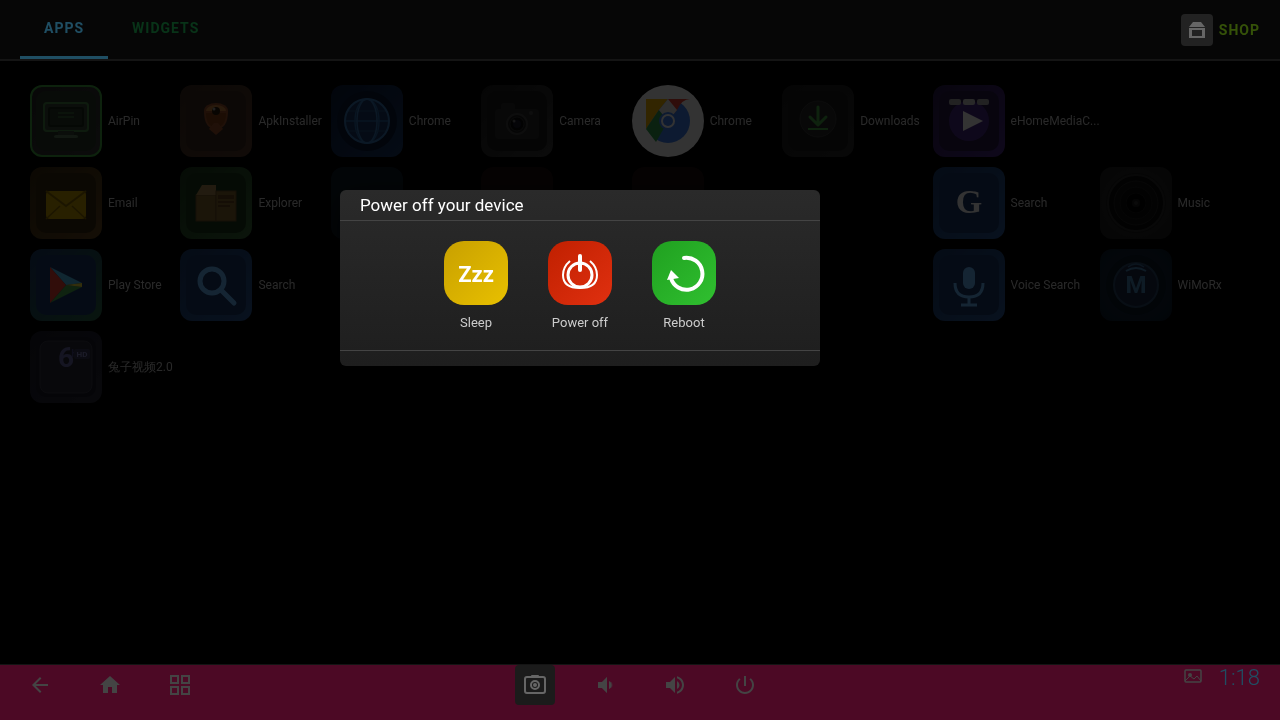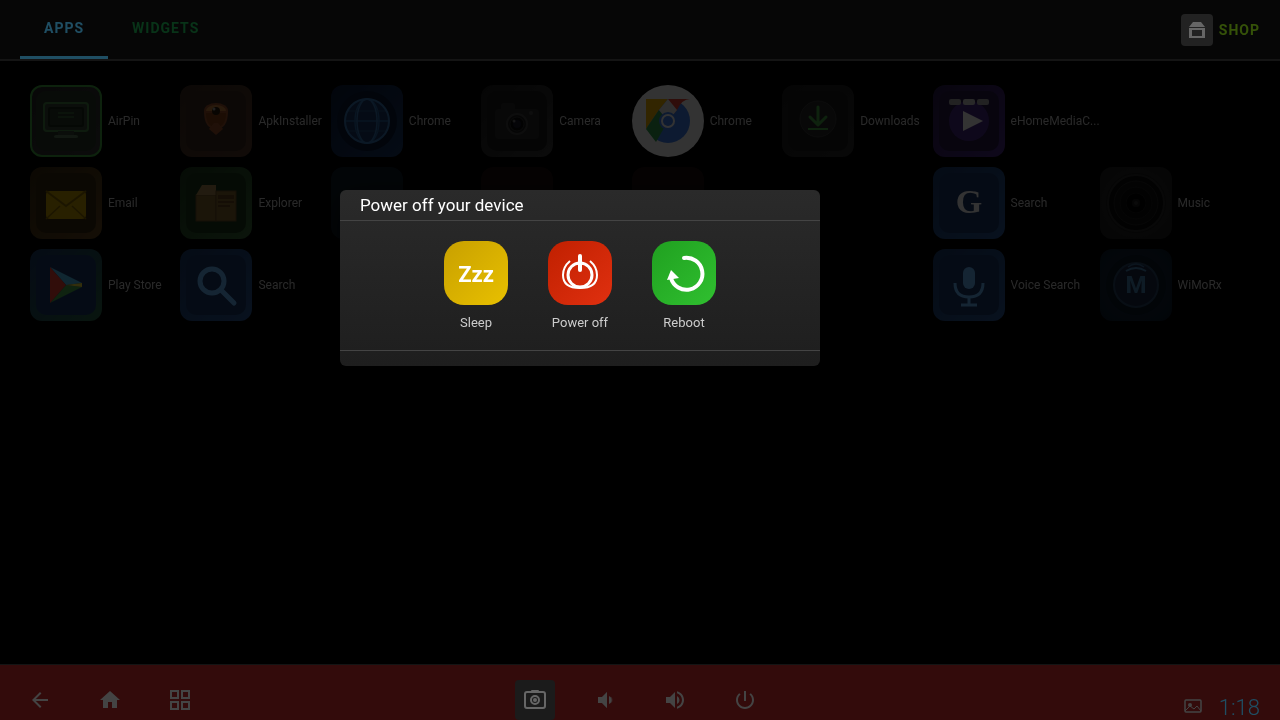--- a/index.html
+++ b/index.html
@@ -195,24 +195,24 @@
       border-top: 1px solid #444;
     }
 
     
     .bottom-bar {
       position: absolute;
       bottom: 0;
       left: 0;
       right: 0;
       height: 56px;
-      background: #7f1d1d;
+      background: #be185d;
       border-top: 1px solid #333;
       display: flex;
-      align-items: flex-end;
+      align-items: flex-start;
       justify-content: space-between;
       padding: 0 20px;
     }
 
     .bottom-left {
       display: flex;
       align-items: center;
       gap: 30px;
     }
 
@@ -517,20 +517,33 @@
         <circle cx="30" cy="30" r="30" fill="#0a1a2a"></circle>
         <circle cx="30" cy="30" r="22" fill="#1a2a4a" stroke="#2a4a6a" stroke-width="2"></circle>
         <text x="30" y="38" text-anchor="middle" fill="#4a8aba" font-size="24" font-weight="bold">M</text>
         <path d="M20 16 Q30 10 40 16" fill="none" stroke="#4a8aba" stroke-width="2"></path>
         <path d="M22 12 Q30 6 38 12" fill="none" stroke="#3a6a9a" stroke-width="1.5"></path>
       </svg>
     </div>
     <span class="app-label">WiMoRx</span>
   </div>
 
+  <div class="app-item">
+    <div class="app-icon icon-video">
+      <svg width="60" height="60" viewBox="0 0 60 60">
+        <rect width="60" height="60" rx="10" fill="#1a1a2a"></rect>
+        <rect x="4" y="4" width="52" height="52" rx="8" fill="#2a2a3a" stroke="#3a3a4a" stroke-width="1"></rect>
+        <text x="30" y="30" text-anchor="middle" fill="#6a6aaa" font-size="28" font-weight="bold">6</text>
+        <text x="42" y="20" text-anchor="middle" fill="#4a4a8a" font-size="10" font-weight="bold">HD</text>
+        <rect x="38" y="12" width="16" height="10" rx="2" fill="#3a3a5a"></rect>
+        <text x="46" y="20" text-anchor="middle" fill="#8a8aca" font-size="8" font-weight="bold">HD</text>
+      </svg>
+    </div>
+    <span class="app-label">兔子视频2.0</span>
+  </div>
 
 </div>
 
 <div class="modal-overlay">
   <div class="modal">
     <div class="modal-title-bar">
       <span>Power off your device</span>
     </div>
     <div class="modal-content">
 

